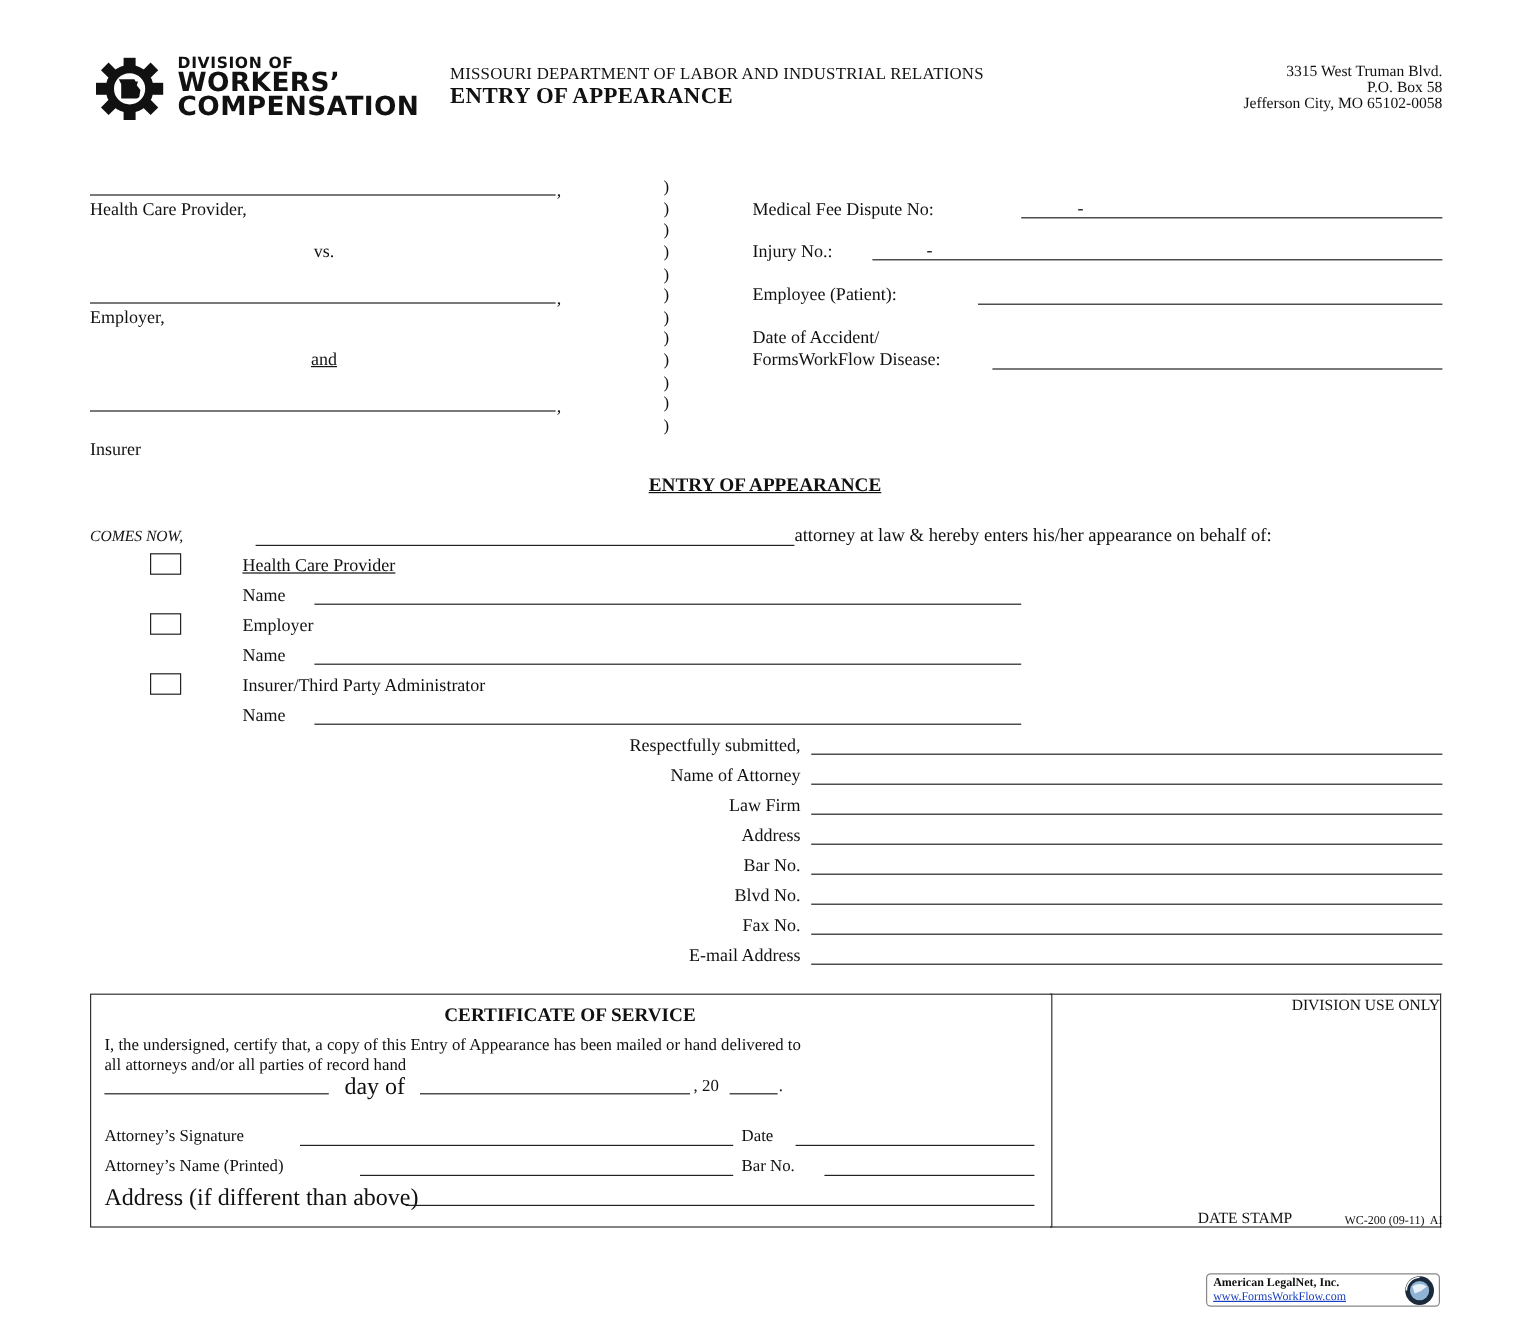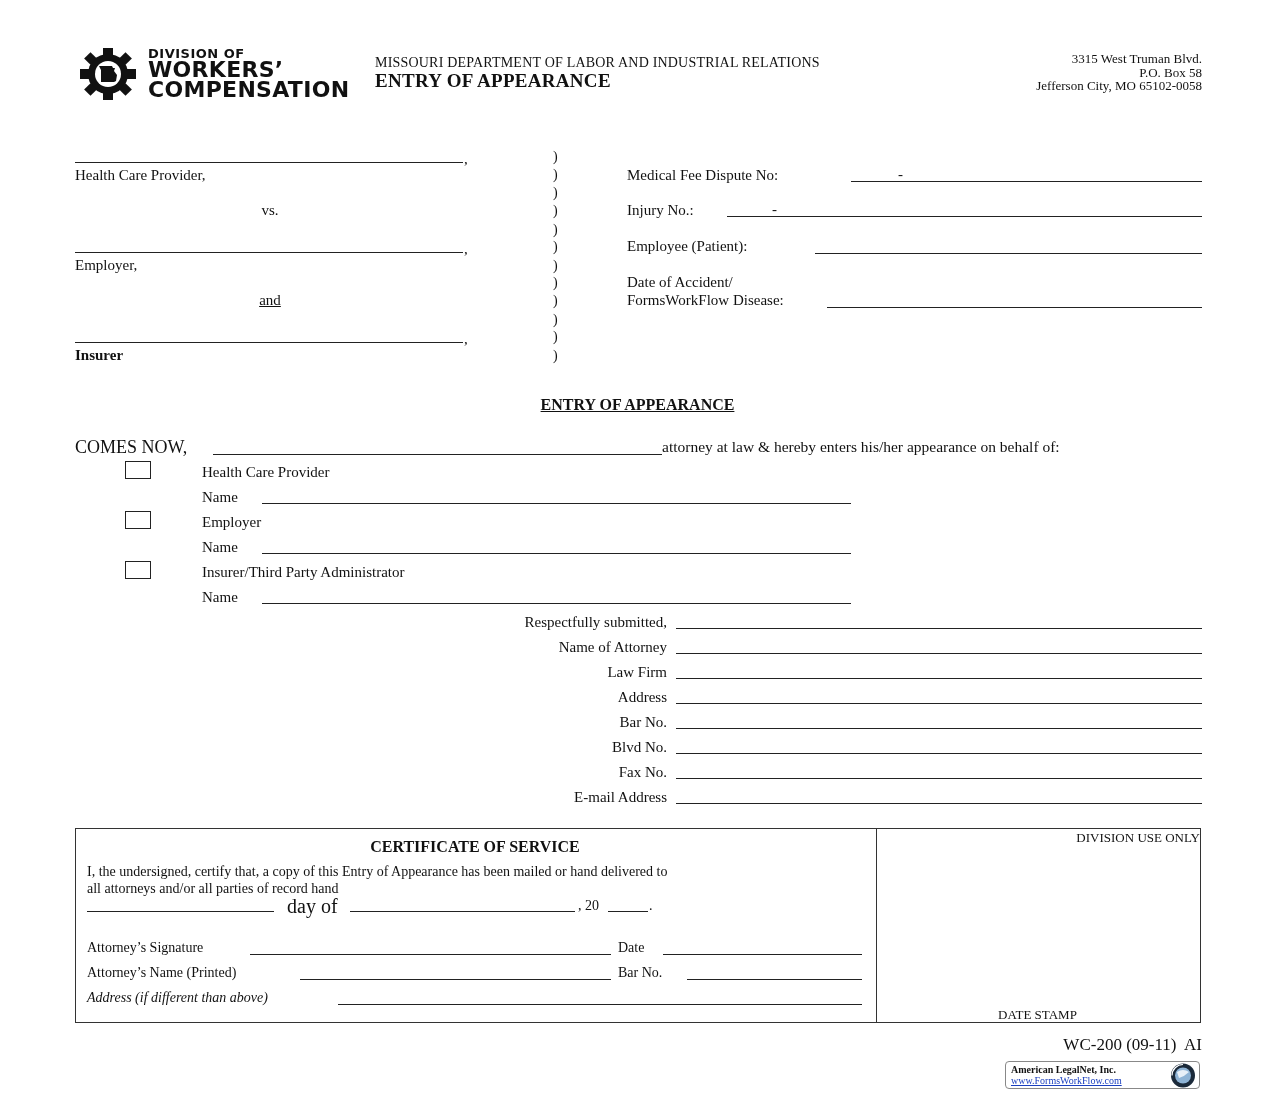--- a/index.html
+++ b/index.html
@@ -87,21 +87,21 @@
 <div class="abs t cap-label" style="top:166px;">Health Care Provider,</div>
 <div class="abs t center-word" style="left:75px;width:390px;top:201px;">vs.</div>
 
 <div class="line" style="left:75px;top:252px;width:388px;"></div>
 <div class="abs t" style="left:464px;top:240px;">,</div>
 <div class="abs t cap-label" style="top:256px;">Employer,</div>
 <div class="abs t center-word" style="top:291px;text-decoration:underline;">and</div>
 
 <div class="line" style="left:75px;top:342px;width:388px;"></div>
 <div class="abs t" style="left:464px;top:330px;">,</div>
-<div class="abs t cap-label" style="top:346px;font-weight:bold;">Insurer</div>
+<div class="abs t cap-label" style="top:366px;">Insurer</div>
 
 <div class="abs t paren" style="top:148px;">)</div>
 <div class="abs t paren" style="top:166px;">)</div>
 <div class="abs t paren" style="top:184px;">)</div>
 <div class="abs t paren" style="top:202px;">)</div>
 <div class="abs t paren" style="top:221px;">)</div>
 <div class="abs t paren" style="top:238px;">)</div>
 <div class="abs t paren" style="top:257px;">)</div>
 <div class="abs t paren" style="top:274px;">)</div>
 <div class="abs t paren" style="top:292px;">)</div>
@@ -119,26 +119,26 @@
 
 <div class="abs t" style="left:627px;top:237px;">Employee (Patient):</div>
 <div class="line" style="left:815px;top:253px;width:387px;"></div>
 
 <div class="abs t" style="left:627px;top:273px;">Date of Accident/</div>
 <div class="abs t" style="left:627px;top:291px;">FormsWorkFlow Disease:</div>
 <div class="line" style="left:827px;top:307px;width:375px;"></div>
 
 <div class="abs t section-heading"><span>ENTRY OF APPEARANCE</span></div>
 
-<div class="abs t" style="left:75px;top:438px;font-size:18px;">COMES NOW,</div>
+<div class="abs t" style="left:75px;top:438px;font-size:13px;font-style:italic;">COMES NOW,</div>
 <div class="line" style="left:213px;top:454px;width:449px;"></div>
 <div class="abs t" style="left:662px;top:438px;font-size:15.5px;">attorney at law &amp; hereby enters his/her appearance on behalf of:</div>
 
 <div class="checkbox" style="left:125px;top:461px;"></div>
-<div class="abs t" style="left:202px;top:463px;">Health Care Provider</div>
+<div class="abs t" style="left:202px;top:463px;text-decoration:underline;">Health Care Provider</div>
 <div class="abs t" style="left:202px;top:488px;">Name</div>
 <div class="line" style="left:262px;top:503px;width:589px;"></div>
 
 <div class="checkbox" style="left:125px;top:511px;"></div>
 <div class="abs t" style="left:202px;top:513px;">Employer</div>
 <div class="abs t" style="left:202px;top:538px;">Name</div>
 <div class="line" style="left:262px;top:553px;width:589px;"></div>
 
 <div class="checkbox" style="left:125px;top:561px;"></div>
 <div class="abs t" style="left:202px;top:563px;">Insurer/Third Party Administrator</div>
@@ -186,27 +186,27 @@
 <div class="abs t" style="left:87px;top:939px;font-size:14px;">Attorney’s Signature</div>
 <div class="line" style="left:250px;top:954px;width:361px;border-bottom-width:1px;"></div>
 <div class="abs t" style="left:618px;top:939px;font-size:14px;">Date</div>
 <div class="line" style="left:663px;top:954px;width:199px;border-bottom-width:1px;"></div>
 
 <div class="abs t" style="left:87px;top:964px;font-size:14px;">Attorney’s Name (Printed)</div>
 <div class="line" style="left:300px;top:979px;width:311px;border-bottom-width:1px;"></div>
 <div class="abs t" style="left:618px;top:964px;font-size:14px;">Bar No.</div>
 <div class="line" style="left:687px;top:979px;width:175px;border-bottom-width:1px;"></div>
 
-<div class="abs t" style="left:87px;top:989px;font-size:14px;font-style:italic;">Address (if different than above)</div>
+<div class="abs t" style="left:87px;top:989px;font-size:20px;">Address (if different than above)</div>
 <div class="line" style="left:338px;top:1004px;width:524px;border-bottom-width:1px;"></div>
 
 <div class="abs t small-caps" style="left:875px;width:325px;text-align:right;top:829px;">DIVISION USE ONLY</div>
 <div class="abs t small-caps" style="left:875px;width:325px;text-align:center;top:1006px;">DATE STAMP</div>
 
-<div class="abs t" style="right:73px;top:1009px;font-size:17px;white-space:pre;margin-top:27px;">WC-200 (09-11)  AI</div>
+<div class="abs t" style="right:73px;top:1009px;font-size:10px;white-space:pre;">WC-200 (09-11)  AI</div>
 
 <div class="abs legalnet">
   <div class="l1">American LegalNet, Inc.</div>
   <div class="l2">www.FormsWorkFlow.com</div>
   <svg class="globe" viewBox="0 0 30 27">
     <circle cx="16" cy="13.5" r="12" fill="#1b2a3a"></circle>
     <circle cx="16" cy="13.5" r="8" fill="#8fb4d6"></circle>
     <path d="M10 10 Q16 6 22 10 Q18 14 12 16 Z" fill="#e8f0f8"></path>
     <path d="M5 13.5 A11 11 0 0 1 16 2.5" stroke="#fff" stroke-width="1.2" fill="none"></path>
   </svg>

